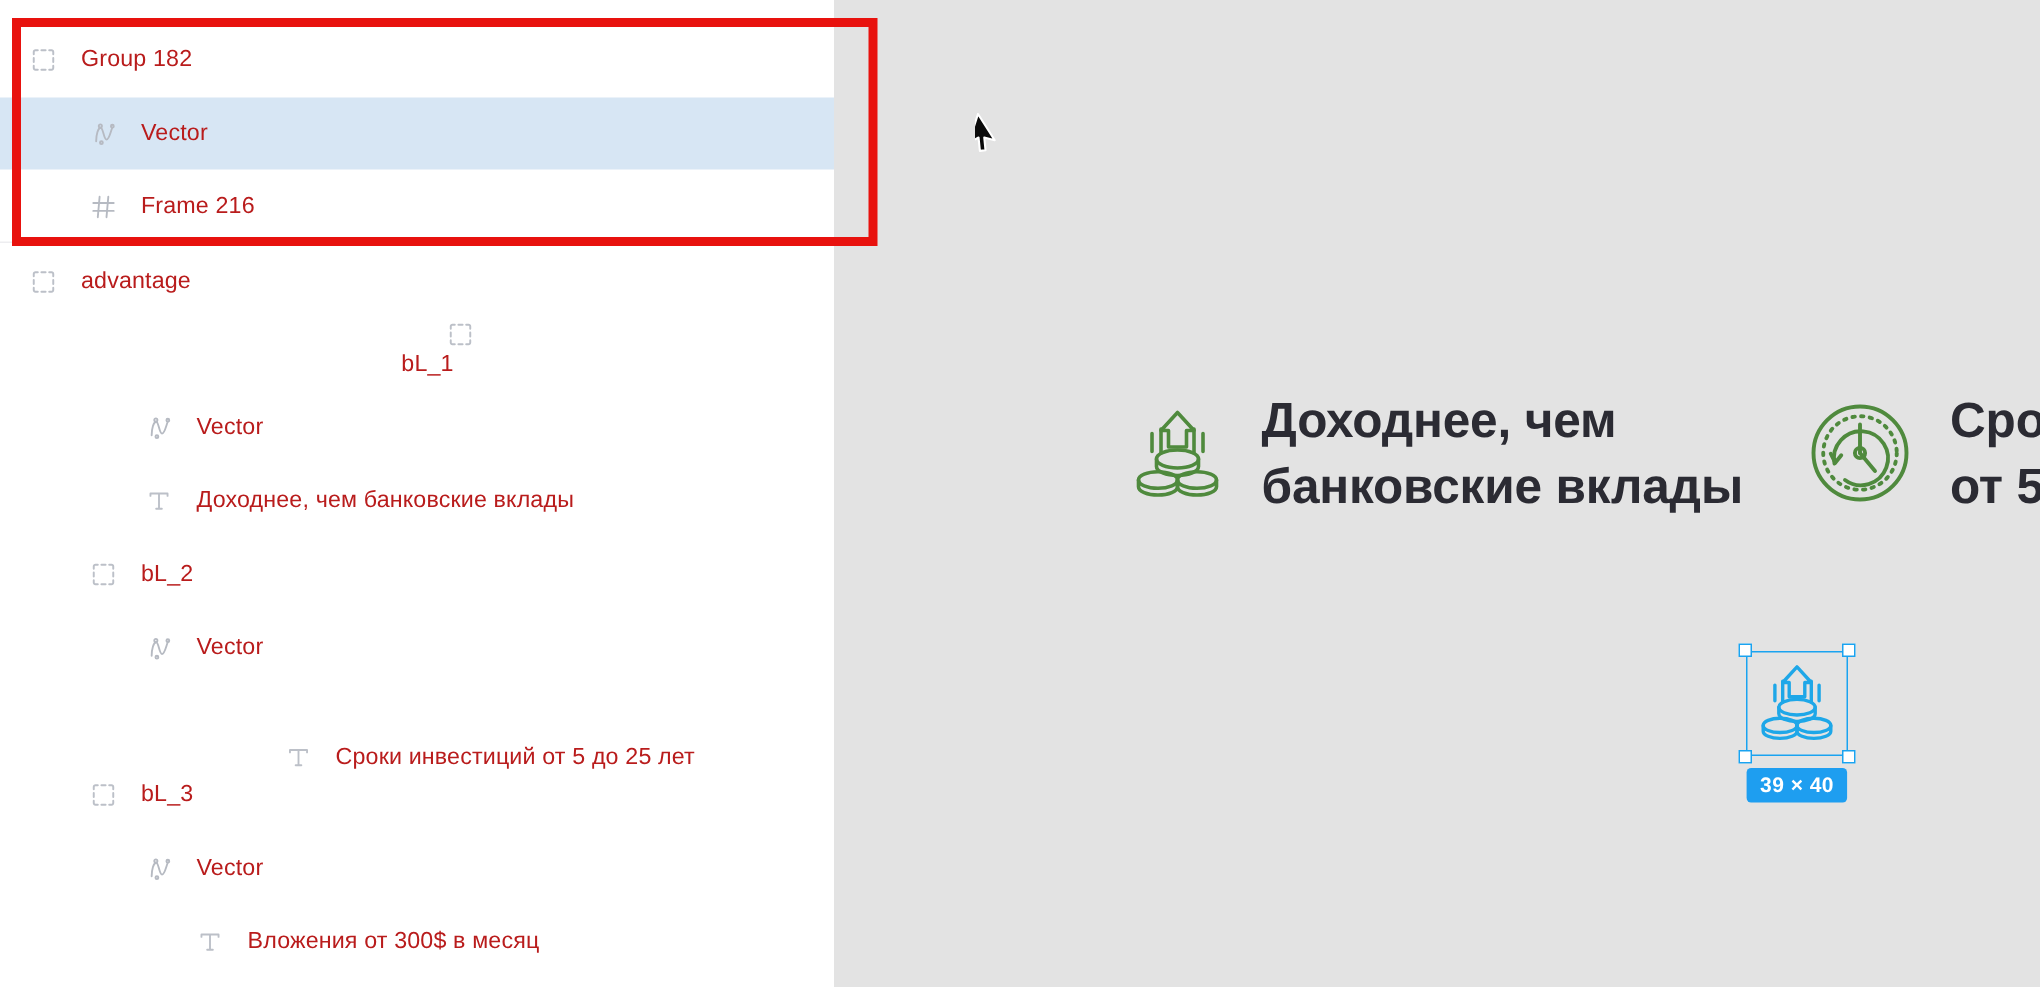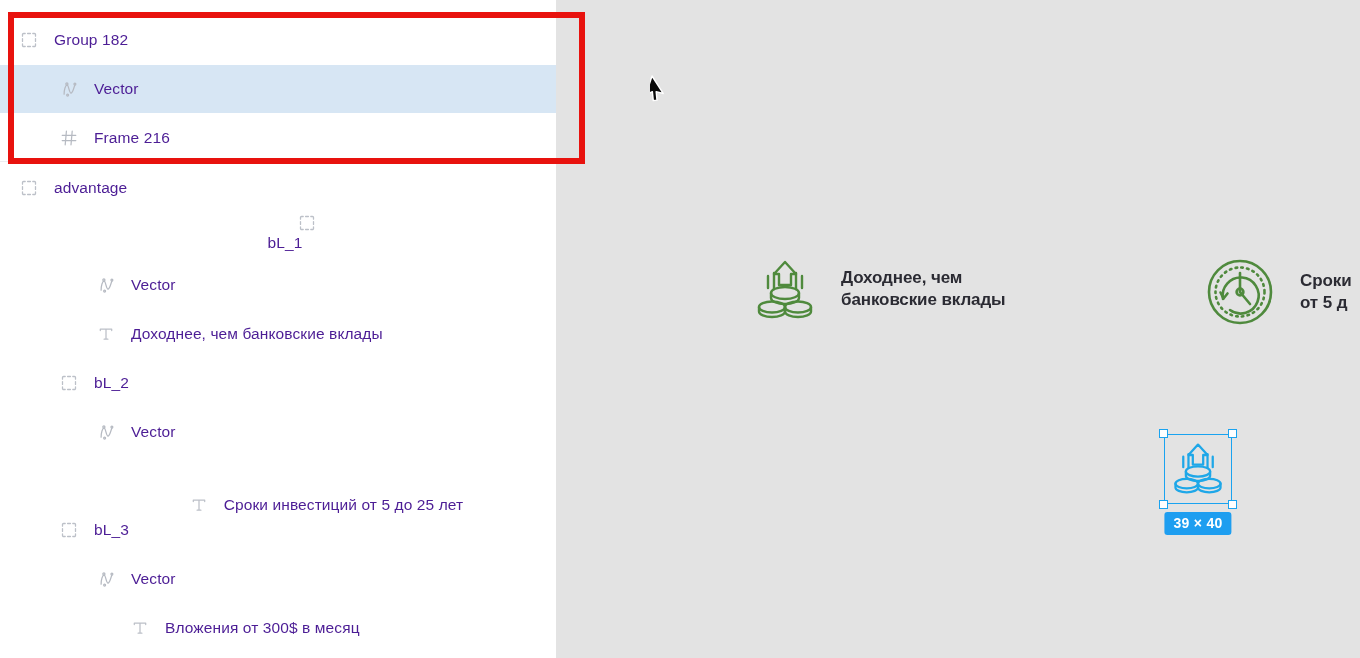--- a/index.html
+++ b/index.html
@@ -72,21 +72,21 @@
     display: flex;
     align-items: center;
     justify-content: center;
     color: #b8bcc4;
   }
   .layer-icon svg { display: block; }
 
   .layer-label {
     margin-left: 14px;
     font-size: 15.5px;
-    color: #4c1d95;
+    color: #b91c1c;
     white-space: nowrap;
     letter-spacing: 0.1px;
   }
 
   
   .red-box {
     position: absolute;
     left: 8px;
     top: 12px;
     width: 577px;
@@ -103,21 +103,21 @@
     display: flex;
     align-items: center;
   }
   .feature-icon {
     flex: 0 0 auto;
     color: #4f8a3d;
   }
   .feature-icon svg { display: block; }
   .feature-text {
     margin-left: 26px;
-    font-size: 17px;
+    font-size: 33px;
     font-weight: bold;
     line-height: 1.32;
     color: #2b2b33;
     white-space: pre-line;
     letter-spacing: -0.1px;
   }
 
   
   .selection {
     position: absolute;

